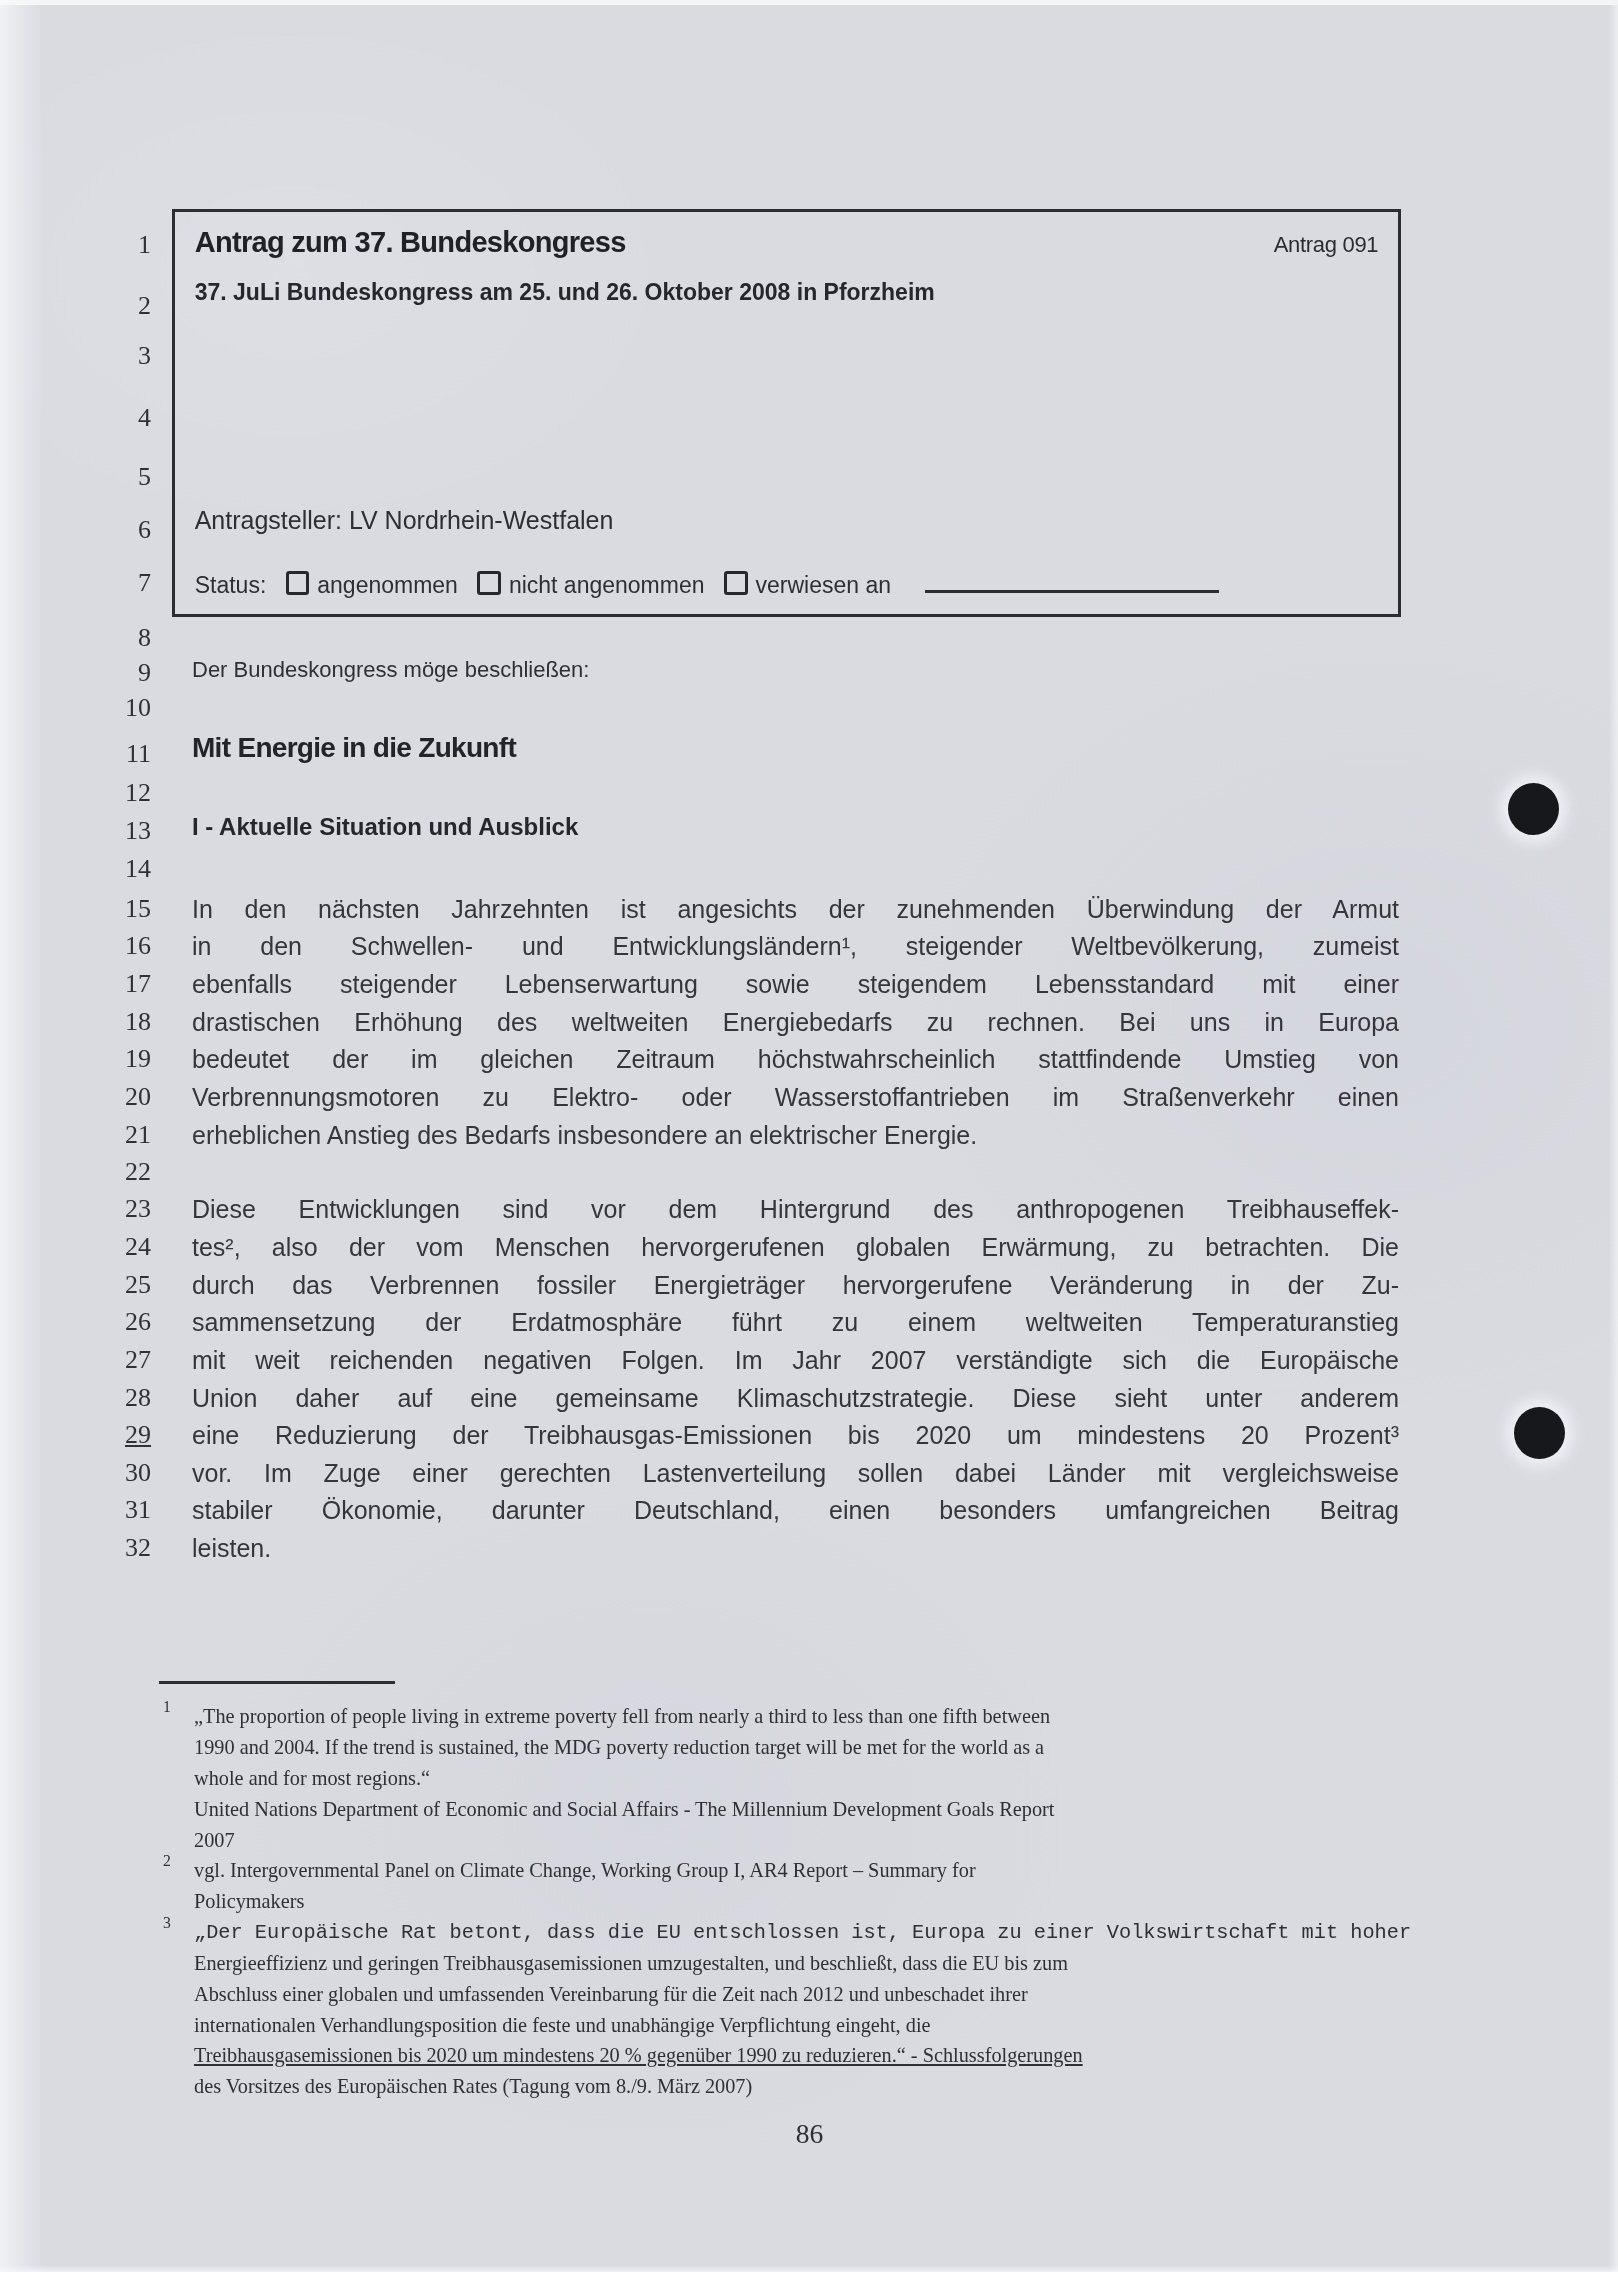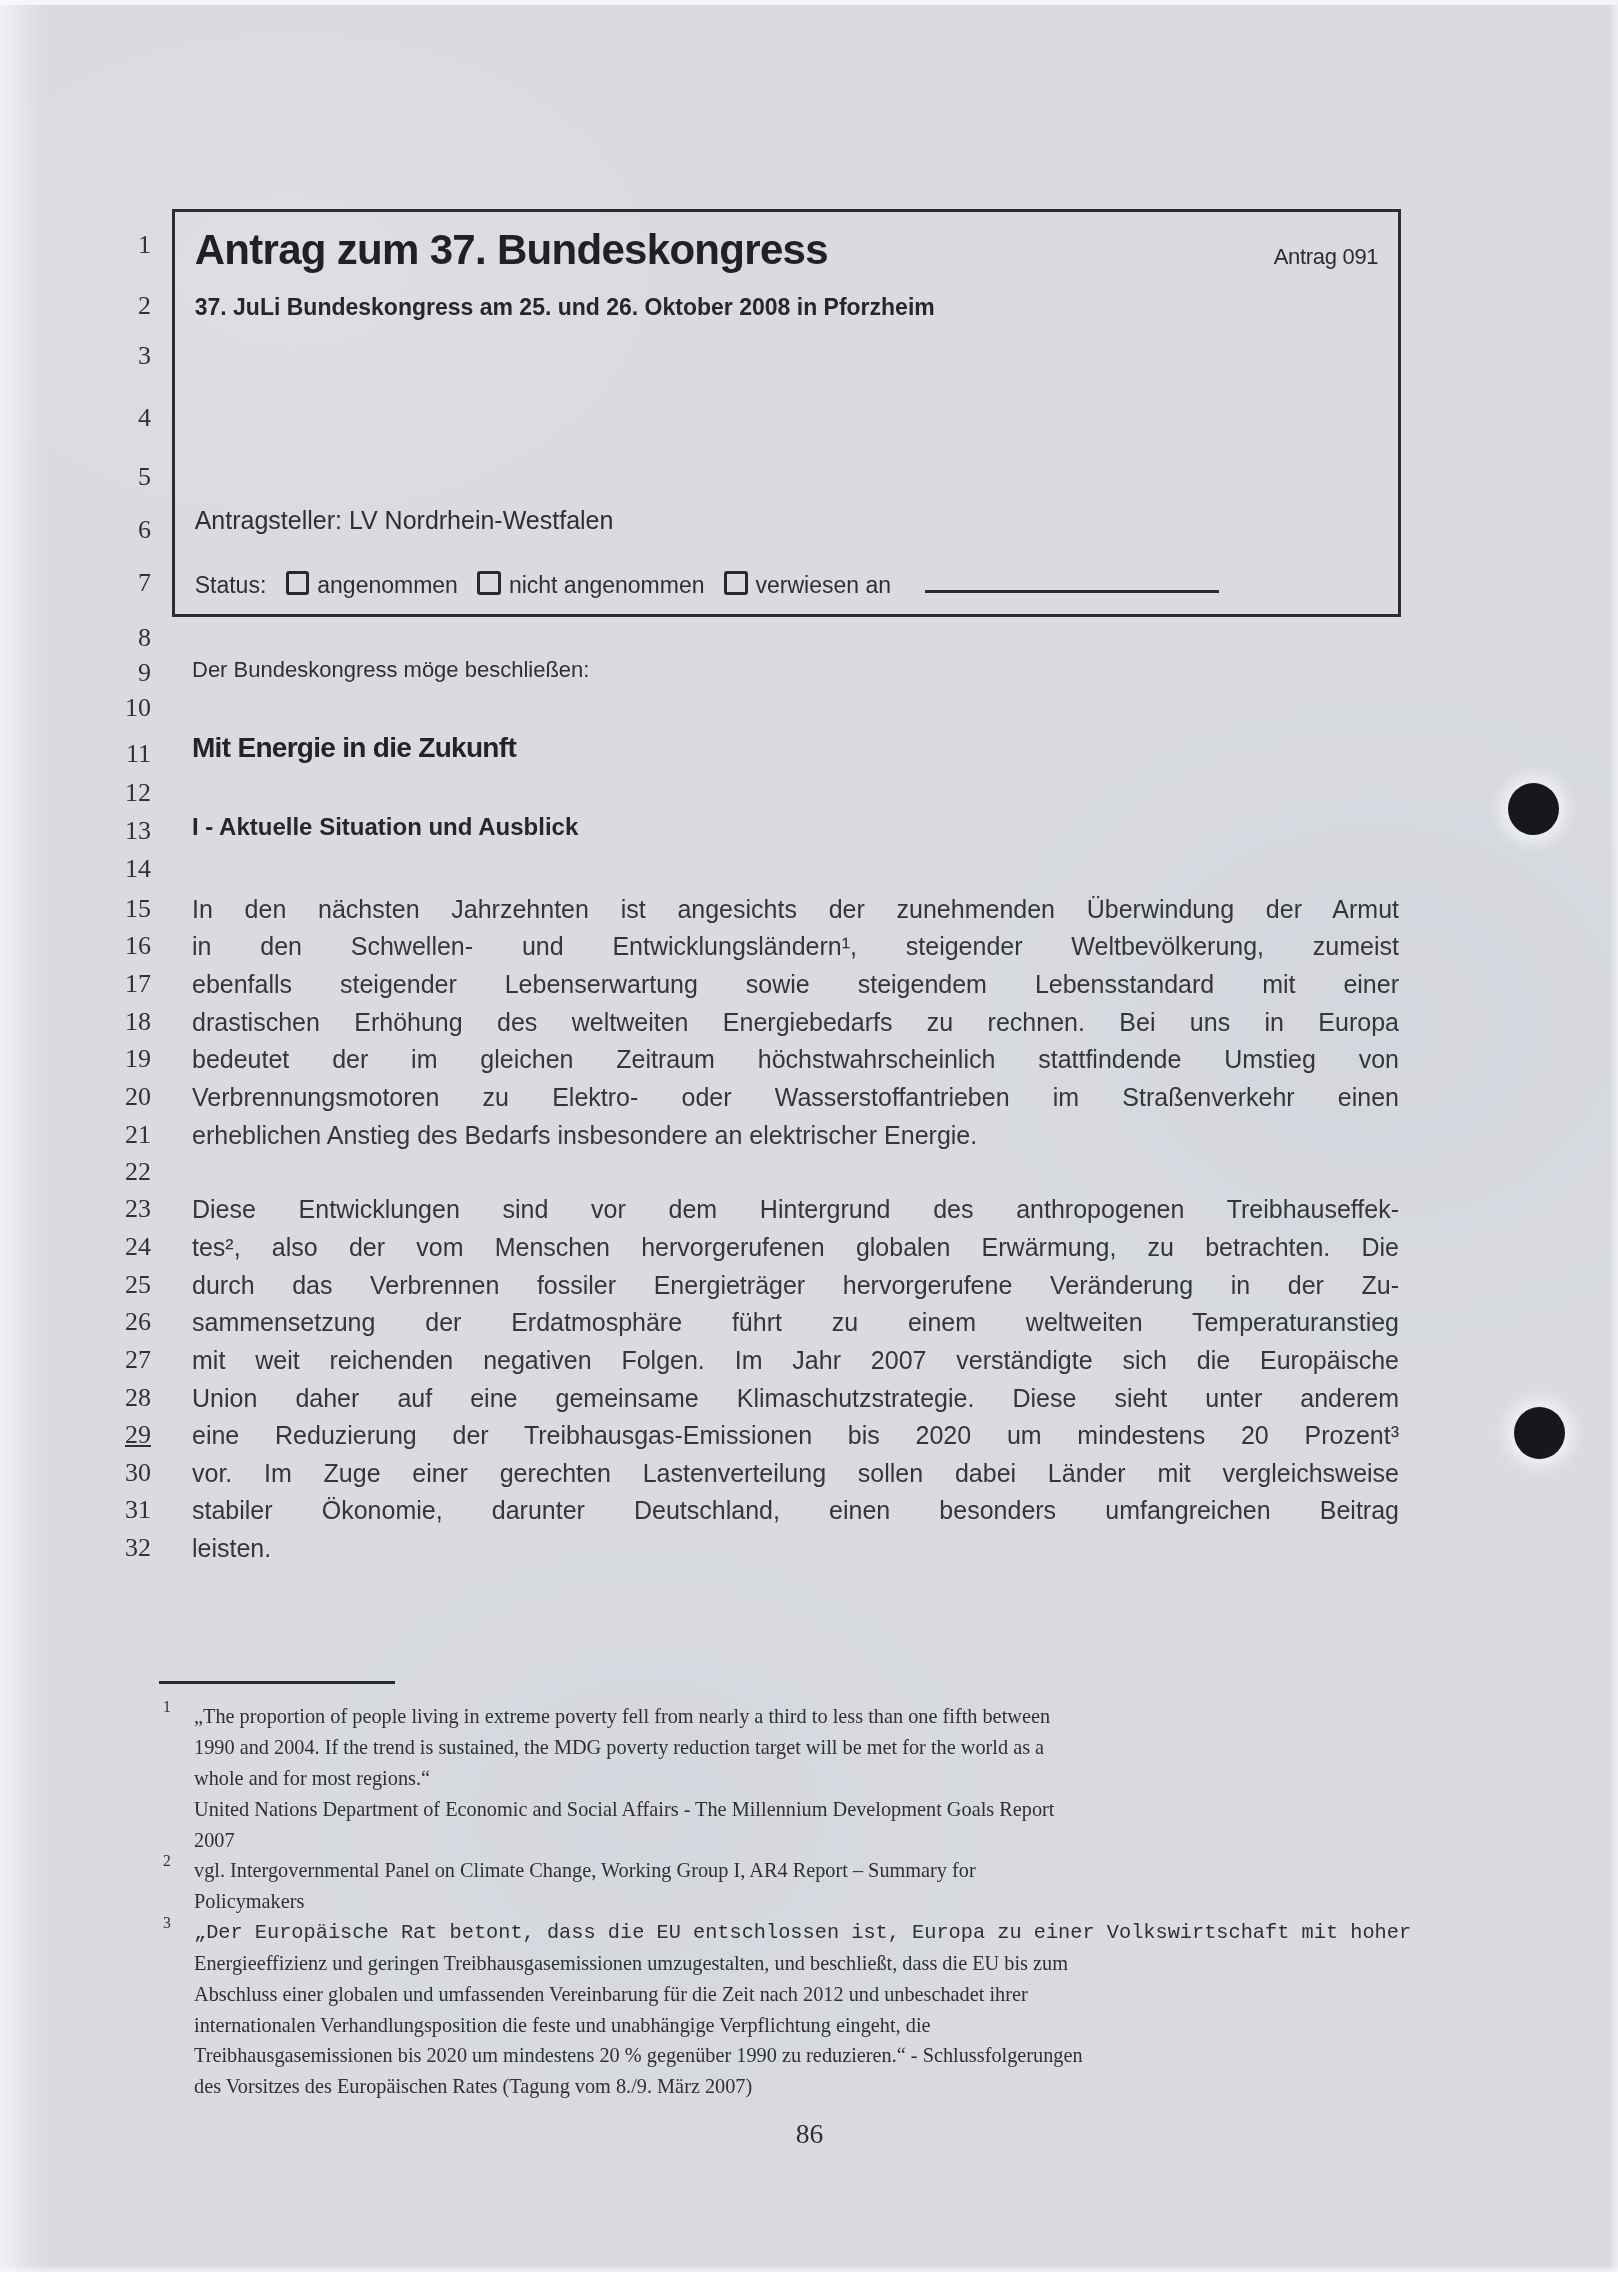--- a/index.html
+++ b/index.html
@@ -24,21 +24,21 @@
   .hole { position:absolute; width:51px; height:52px; background:#17181b; border-radius:50%;
           box-shadow:0 0 14.4px 7.9px rgba(240,242,246,.95); }
   .hole-1 { left:1508px; top:783px; }
   .hole-2 { left:1514px; top:1407px; }
 
   
   .header-box { position:absolute; left:172px; top:209px; width:1229px; height:408px;
                 border:3.3px solid #2c2d31; box-sizing:border-box; }
   .hb-row1 { display:flex; justify-content:space-between; align-items:baseline;
              padding:14.4px 19.7px 0 19.7px; }
-  .hb-title  { font-weight:700; font-size:42px; color:#202125; letter-spacing:-0.7px; }
+  .hb-title  { font-weight:700; font-size:29px; color:#202125; letter-spacing:-0.7px; }
   .hb-number { font-weight:400; font-size:22px; color:#2b2c31; letter-spacing:-0.3px; }
   .hb-subtitle { padding:19.7px 19.7px 0 19.7px; font-weight:700; font-size:23px; color:#26272b; }
   .hb-antragsteller { position:absolute; left:19.7px; top:294px; font-size:25px; color:#2e2f34; }
   .hb-status { position:absolute; left:19.7px; top:354px; font-size:23px; color:#2e2f34; white-space:nowrap; }
   .cb { display:inline-block; width:17.7px; height:17.7px; border:3.9px solid #27282c; border-radius:3.3px;
         margin:0 7.9px -2px 13px; }
   .blank { display:inline-block; width:294px; height:23.6px; border-bottom:3.3px solid #2c2d31; margin-left:27.5px; }
 
   
   .num { position:absolute; left:85px; width:66px; text-align:right;
@@ -159,19 +159,19 @@
       <div class="fnline" style="top: 1798px;">United Nations Department of Economic and Social Affairs - The Millennium Development Goals Report</div>
       <div class="fnline" style="top: 1829px;">2007</div>
       <div class="fnmark" style="top: 1852px;">2</div>
       <div class="fnline" style="top: 1859px;">vgl. Intergovernmental Panel on Climate Change, Working Group I, AR4 Report – Summary for</div>
       <div class="fnline" style="top: 1890px;">Policymakers</div>
       <div class="fnmark" style="top: 1914px;">3</div>
       <div class="fnline" style="top: 1921px; font-family: Liberation Mono, monospace;">„Der Europäische Rat betont, dass die EU entschlossen ist, Europa zu einer Volkswirtschaft mit hoher</div>
       <div class="fnline" style="top: 1952px;">Energieeffizienz und geringen Treibhausgasemissionen umzugestalten, und beschließt, dass die EU bis zum</div>
       <div class="fnline" style="top: 1983px;">Abschluss einer globalen und umfassenden Vereinbarung für die Zeit nach 2012 und unbeschadet ihrer</div>
       <div class="fnline" style="top: 2014px;">internationalen Verhandlungsposition die feste und unabhängige Verpflichtung eingeht, die</div>
-      <div class="fnline" style="top: 2044px;">Treibhausgasemissionen bis 2020 um mindestens 20 % gegenüber 1990 zu reduzieren.“ - Schlussfolgerungen</div>
+      <div class="fnline" style="top: 2044px; text-decoration: underline;">Treibhausgasemissionen bis 2020 um mindestens 20 % gegenüber 1990 zu reduzieren.“ - Schlussfolgerungen</div>
       <div class="fnline" style="top: 2075px;">des Vorsitzes des Europäischen Rates (Tagung vom 8./9. März 2007)</div>
     </div>
 
   <div class="page-number">86</div>
 </div>
 
 
 </body></html>

